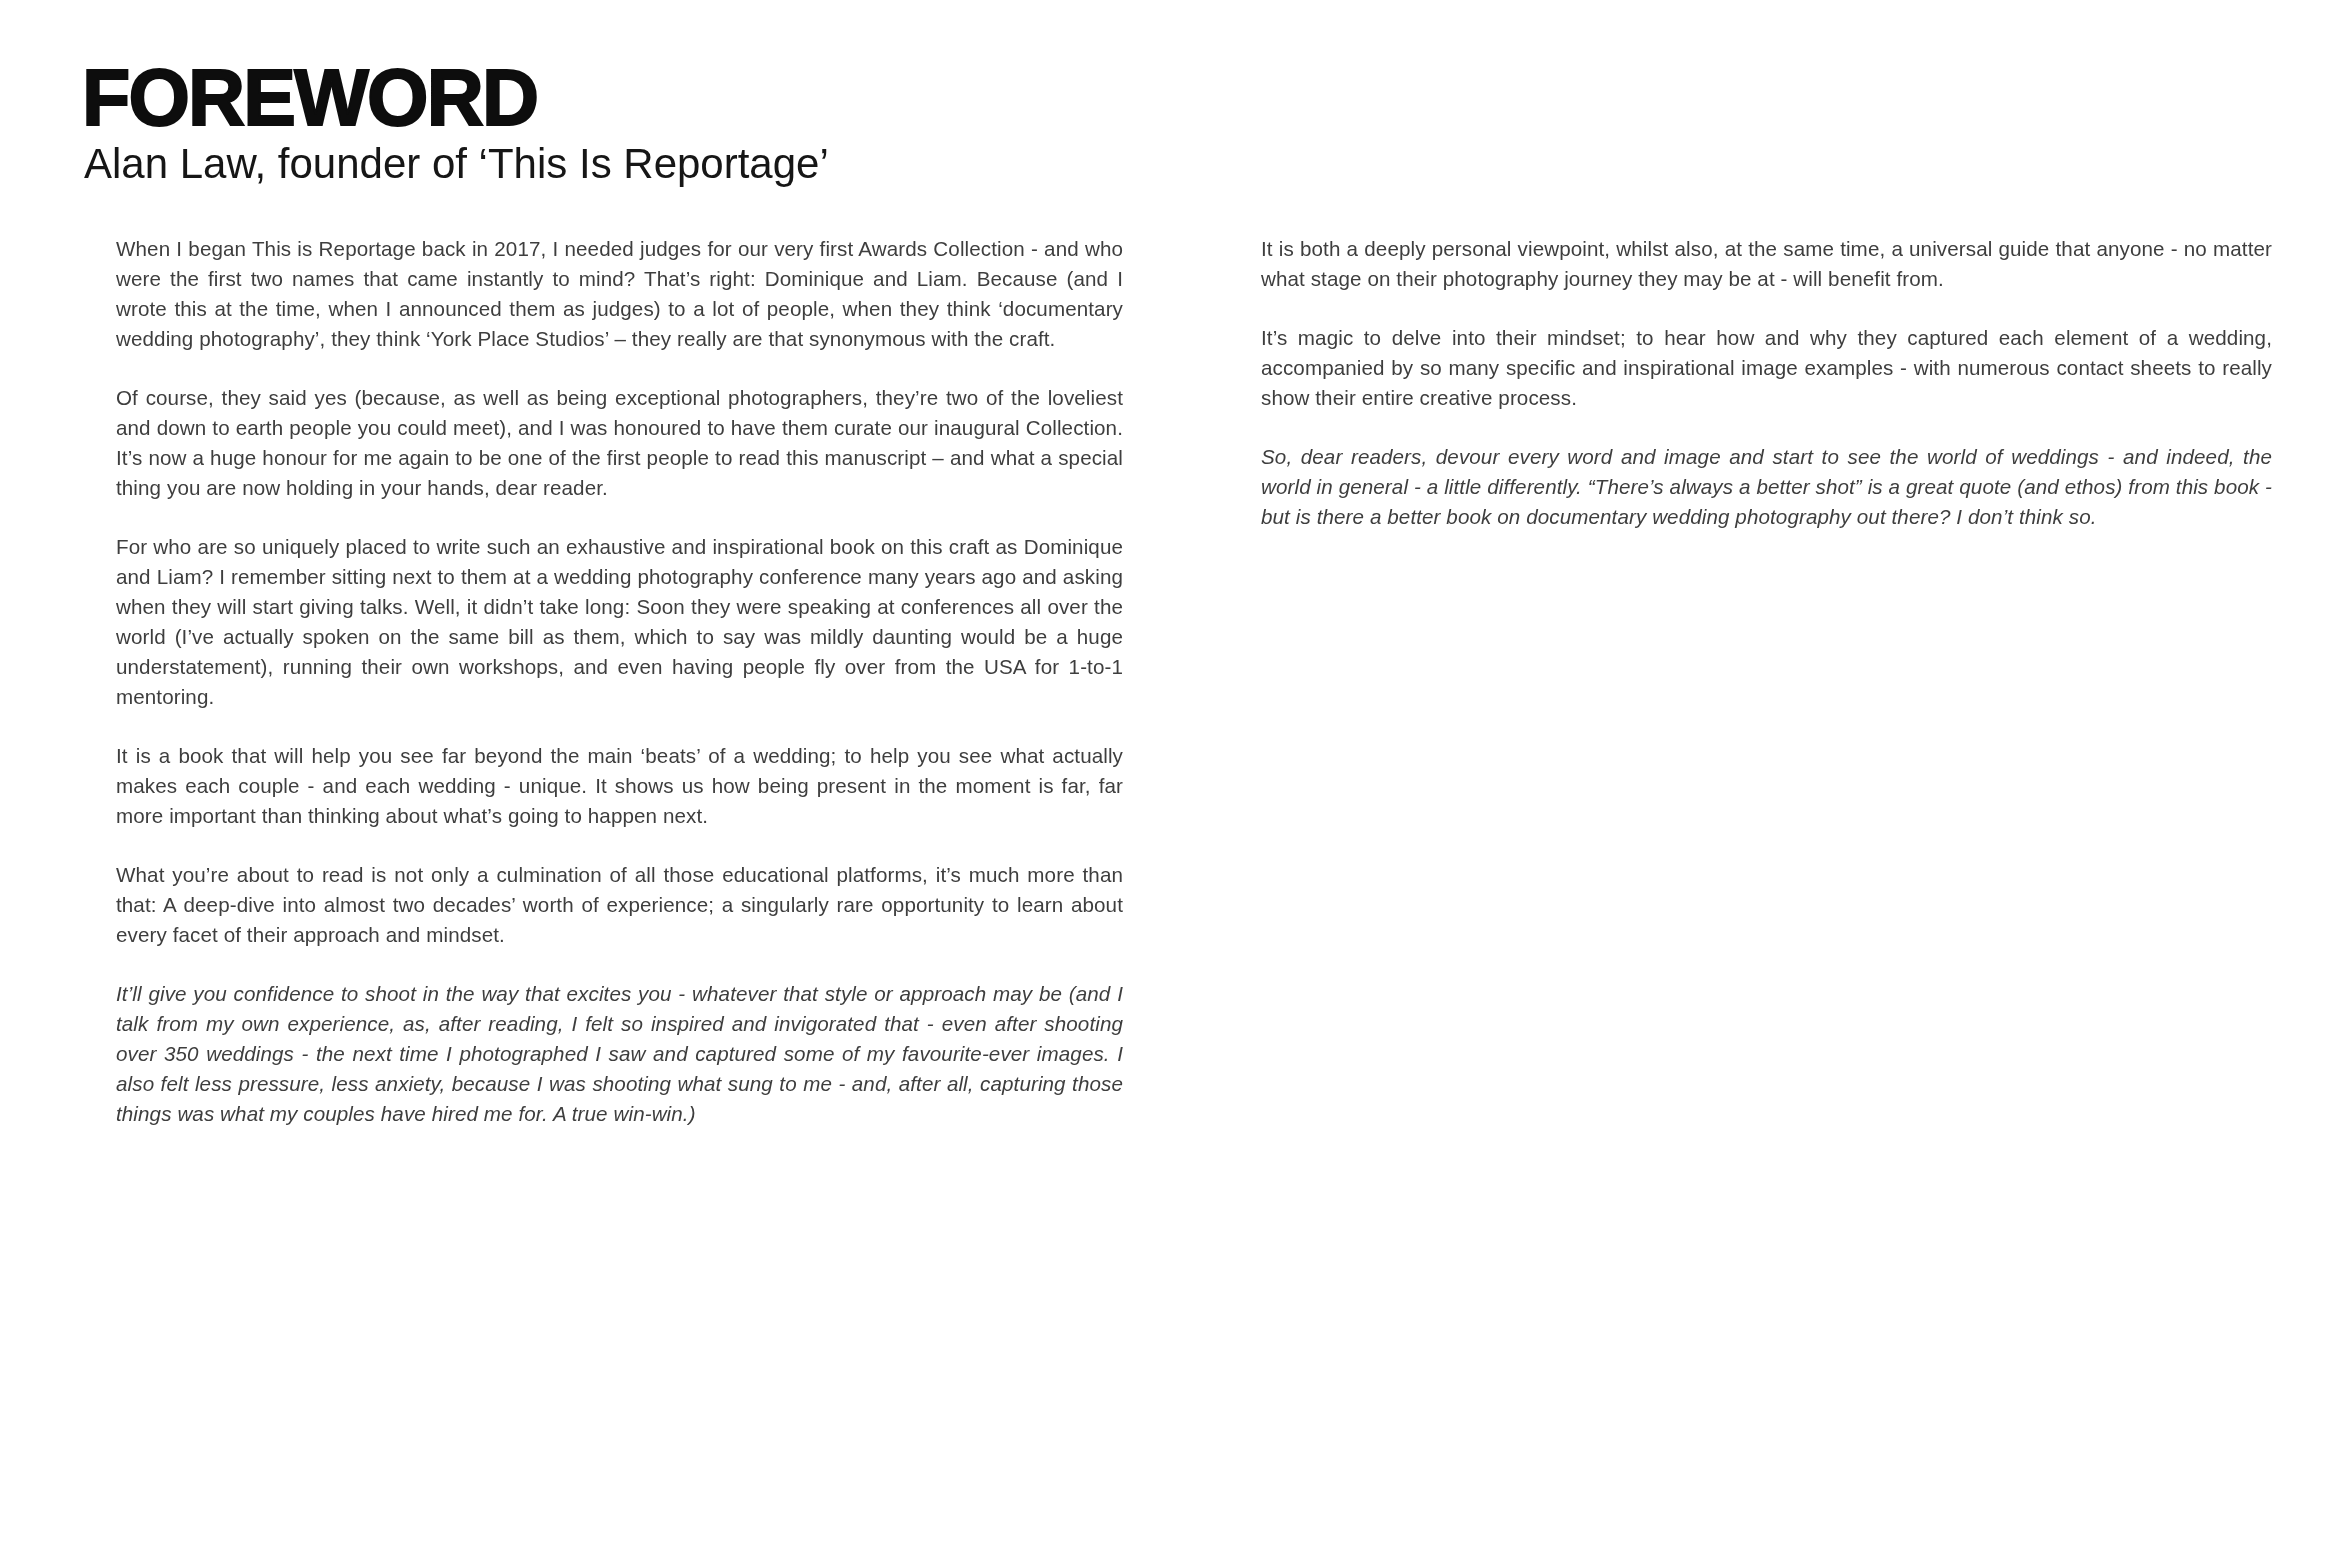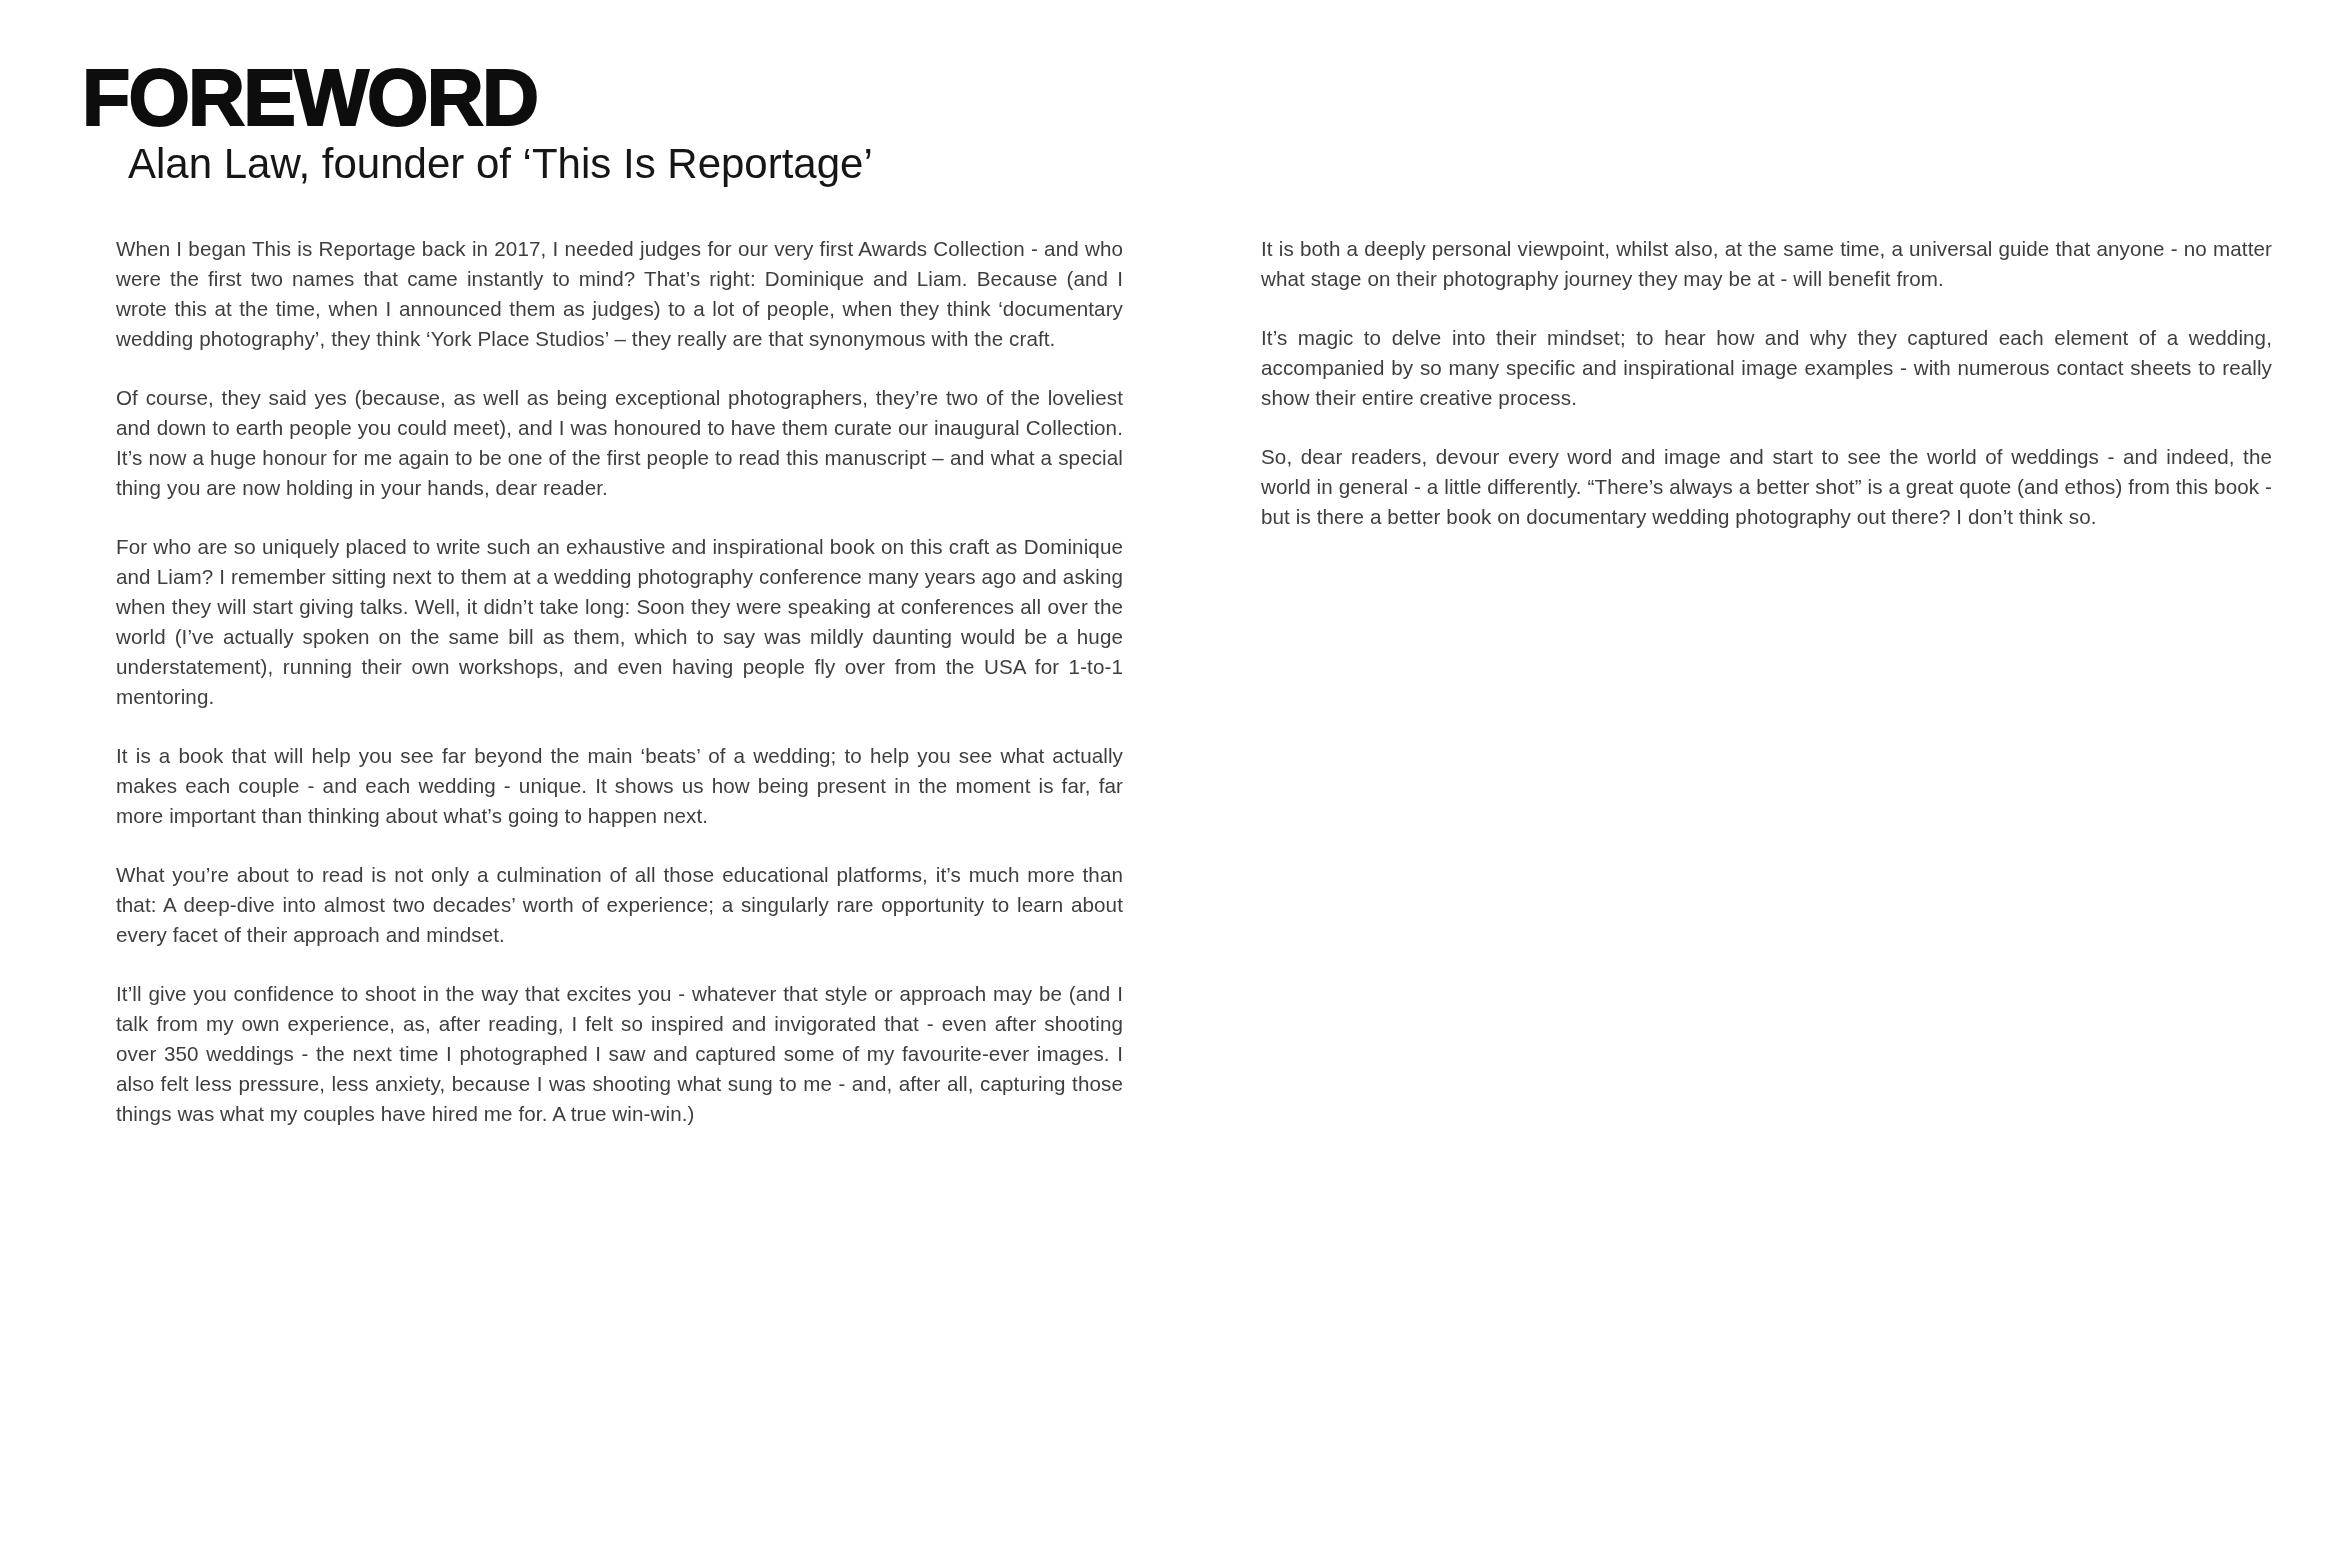--- a/index.html
+++ b/index.html
@@ -28,37 +28,36 @@
   }
   .subtitle {
     position: absolute;
     left: 84px;
     top: 139px;
     font-size: 42px;
     line-height: 1.2;
     font-weight: 400;
     color: #161616;
     letter-spacing: 0px;
-    margin-left: 44px;
   }
   .column {
     position: absolute;
     top: 234px;
   }
   .column.left  { left: 84px;  width: 1007px; margin-left: 32px; }
   .column.right { left: 1261px; width: 1011px; }
   .column p {
     font-size: 20.6px;
     line-height: 30px;
     color: #3e3e3e;
     text-align: justify;
     letter-spacing: 0.1px;
     margin-bottom: 29px;
   }
-  .column p:last-child { margin-bottom: 0; }
+  .column p:last-child { margin-bottom: 0; font-style: italic; }
 </style>
 </head>
 <body>
 
 <div class="page">
 
   <h1 class="title">FOREWORD</h1>
 
   <h2 class="subtitle">Alan Law, founder of ‘This Is Reportage’</h2>
 

